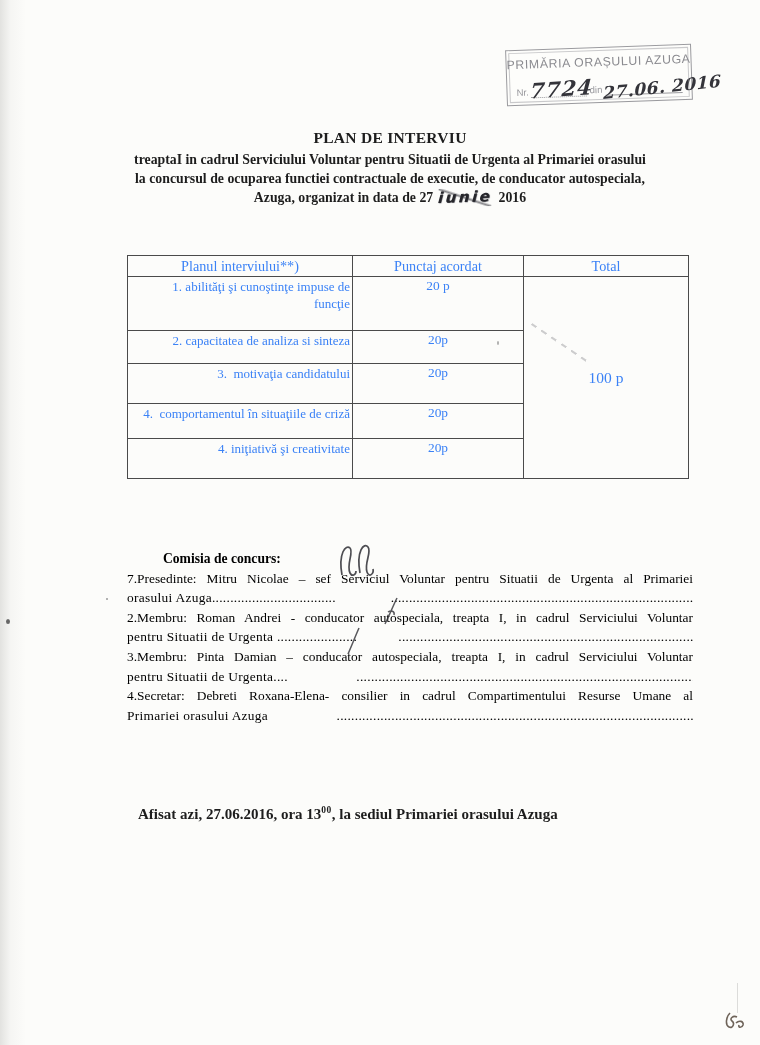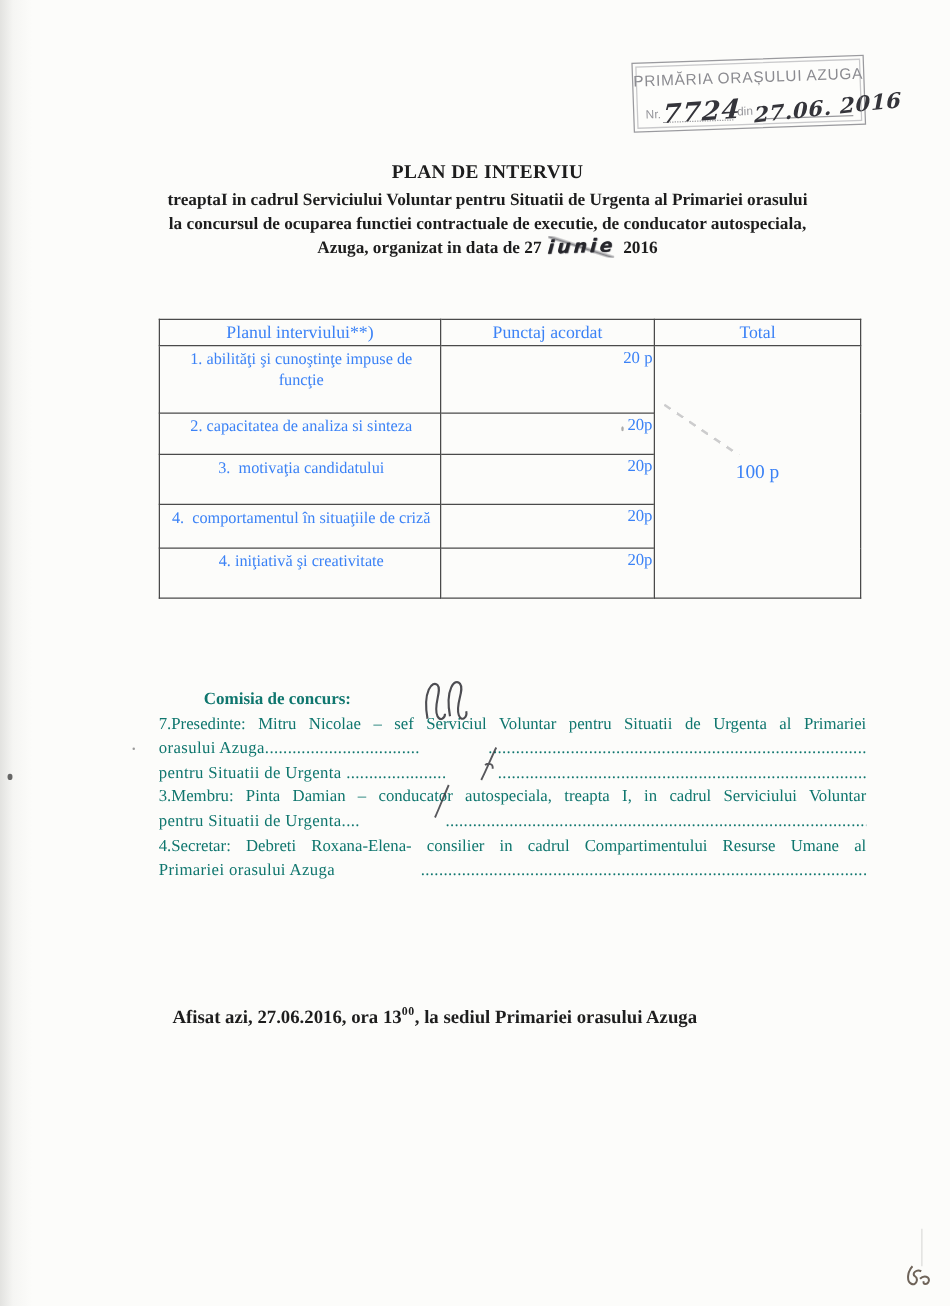--- a/index.html
+++ b/index.html
@@ -90,34 +90,34 @@
   table.score-table col.c1{width:225px;}
   table.score-table col.c2{width:171px;}
   table.score-table col.c3{width:165px;}
   table.score-table th, table.score-table td{
     border:1.4px solid #4a4a4a;
     font-weight:normal;overflow:hidden;
   }
   table.score-table thead tr{height:21px;}
   table.score-table thead th{font-size:14.2px;text-align:center;padding:1px 2px;}
   tr.r1{height:54px;} tr.r2{height:33px;} tr.r3{height:40px;} tr.r4{height:35px;} tr.r5{height:40px;}
-  td.crit{vertical-align:top;text-align:center;padding:1px 2px 0 4px;line-height:17px;}
+  td.crit{vertical-align:top;text-align:right;padding:1px 2px 0 4px;line-height:17px;}
   td.crit .nowrap{white-space:nowrap;}
-  td.pts{vertical-align:top;text-align:right;padding-top:1px;font-size:13.4px;}
+  td.pts{vertical-align:top;text-align:center;padding-top:1px;font-size:13.4px;}
   td.total-cell{vertical-align:middle;text-align:center;font-size:15.5px;position:relative;margin-top:48px;}
   .streak{
     position:absolute;left:8px;top:46px;width:72px;height:2px;
     transform:rotate(34deg);transform-origin:left top;
     background:repeating-linear-gradient(90deg, rgba(110,110,116,.42) 0 6px, rgba(110,110,116,0) 6px 12px);
     opacity:.8;
   }
   
   .commission{
     position:absolute;left:127px;top:549px;width:566px;
-    font-size:13.4px;line-height:19.6px;color:#0f766e;
+    font-size:13.4px;line-height:19.6px;color:#000000;
   }
   .commission .heading{font-weight:bold;text-indent:36px;font-size:13.6px;}
   .commission .jl{text-align:justify;text-align-last:justify;white-space:nowrap;overflow:hidden;}
   .commission .dots-line{white-space:nowrap;overflow:hidden;letter-spacing:.3px;}
   
   .afisat{
     position:absolute;left:138px;top:805px;
     font-size:15px;font-weight:bold;color:#1d1d1d;white-space:nowrap;
   }
   .afisat sup{font-size:9.5px;vertical-align:6px;letter-spacing:.5px;}
@@ -209,20 +209,21 @@
     </tbody>
   </table>
 
   <div class="commission">
     <div class="heading">Comisia de concurs:</div>
     <div>
       <div class="jl">7.Presedinte: Mitru Nicolae – sef Serviciul Voluntar pentru Situatii de Urgenta al Primariei</div>
       <div class="dots-line">orasului Azuga..................................    .........................................................................................</div>
     </div>
     <div>
+      <div class="jl">2.Membru: Roman Andrei - conducator autospeciala, treapta I, in cadrul Serviciului Voluntar</div>
       <div class="dots-line">pentru Situatii de Urgenta ......................   .......................................................................................</div>
     </div>
     <div>
       <div class="jl">3.Membru: Pinta Damian – conducator autospeciala, treapta I, in cadrul Serviciului Voluntar</div>
       <div class="dots-line">pentru Situatii de Urgenta....     ....................................................................................................</div>
     </div>
     <div>
       <div class="jl">4.Secretar: Debreti Roxana-Elena- consilier in cadrul Compartimentului Resurse Umane al</div>
       <div class="dots-line">Primariei orasului Azuga     ..........................................................................................................</div>
     </div>

